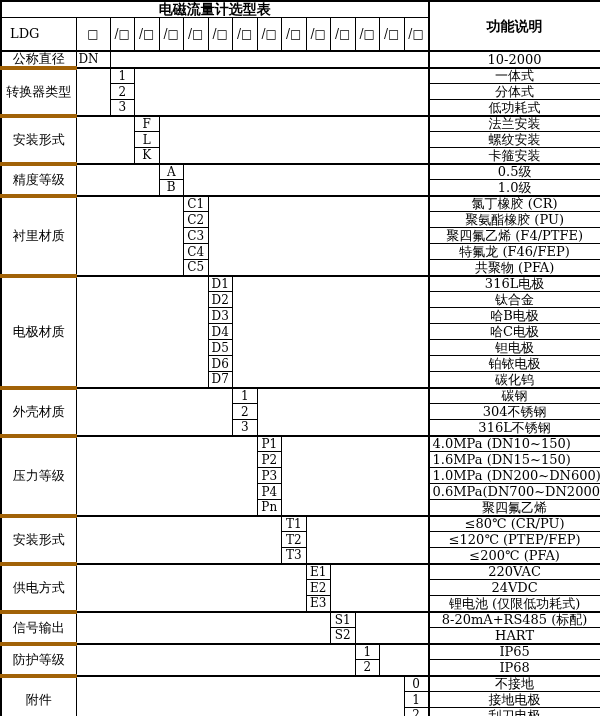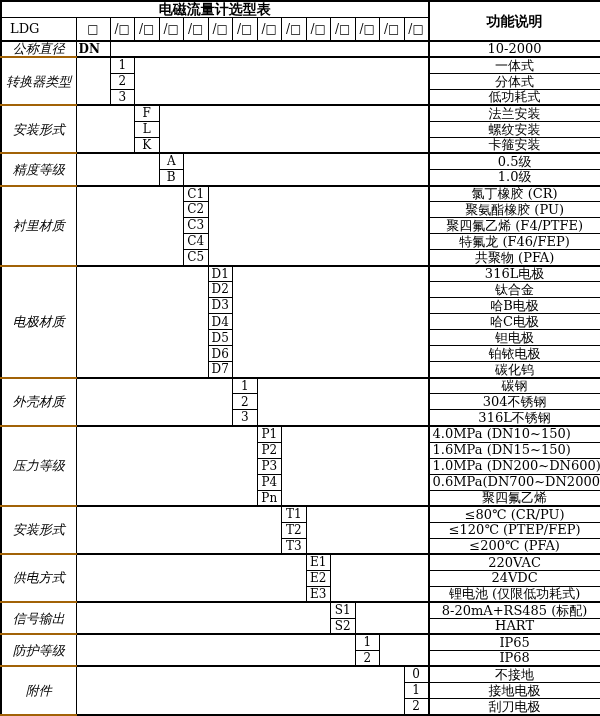--- a/index.html
+++ b/index.html
@@ -8,33 +8,33 @@
   table.sel {
     width: 600px; height: 716px;
     border-collapse: collapse; table-layout: fixed;
     font-family: "DejaVu Serif", "Liberation Serif", serif;
     color: #000000; background: #ffffff;
     border: 2px solid #000000;
   }
   td { padding: 0; font-size: 13px; line-height: 1.05; overflow: hidden; white-space: nowrap; }
   tr { height: 16px; }
   tr.r-title { height: 15px; }
-  tr.r-model { height: 24px; }
+  tr.r-model { height: 34px; }
 
   td.title  { text-align: center; font-weight: bold; font-size: 14px; border-bottom: 1px solid #000; }
   td.fnhead { text-align: center; font-weight: bold; font-size: 14px; border-left: 2px solid #000; border-bottom: 2px solid #000; margin-left: 13px; }
 
   td.mlab { text-align: left; padding-left: 8px; border-right: 1px solid #000; border-bottom: 2px solid #000; }
   td.mbox { text-align: center; font-size: 12px; border: 1px solid #000; border-bottom: 2px solid #000; }
 
-  td.lab  { text-align: center; border-right: 1px solid #000; border-bottom: 2px solid #a16207; font-style: italic; }
+  td.lab  { text-align: center; border-right: 1px solid #000; border-bottom: 4px solid #a16207; }
   td.sp   { border-bottom: 2px solid #000; }
   td.code { text-align: center; font-size: 12px; border: 1px solid #000; }
   td.code.end  { border-bottom: 2px solid #000; }
-  td.code.left { text-align: left; padding-left: 2px; font-weight: bold; }
+  td.code.left { text-align: left; padding-left: 2px; }
   td.fn   { text-align: center; border-left: 2px solid #000; border-bottom: 1px solid #000; }
   td.fn.end  { border-bottom: 2px solid #000; margin-left: 40px; }
   td.fn.left { text-align: left; padding-left: 3px; border-radius: 7px; }
 </style>
 </head>
 <body>
 
 <div class="sheet">
 <table class="sel">
   <colgroup>

